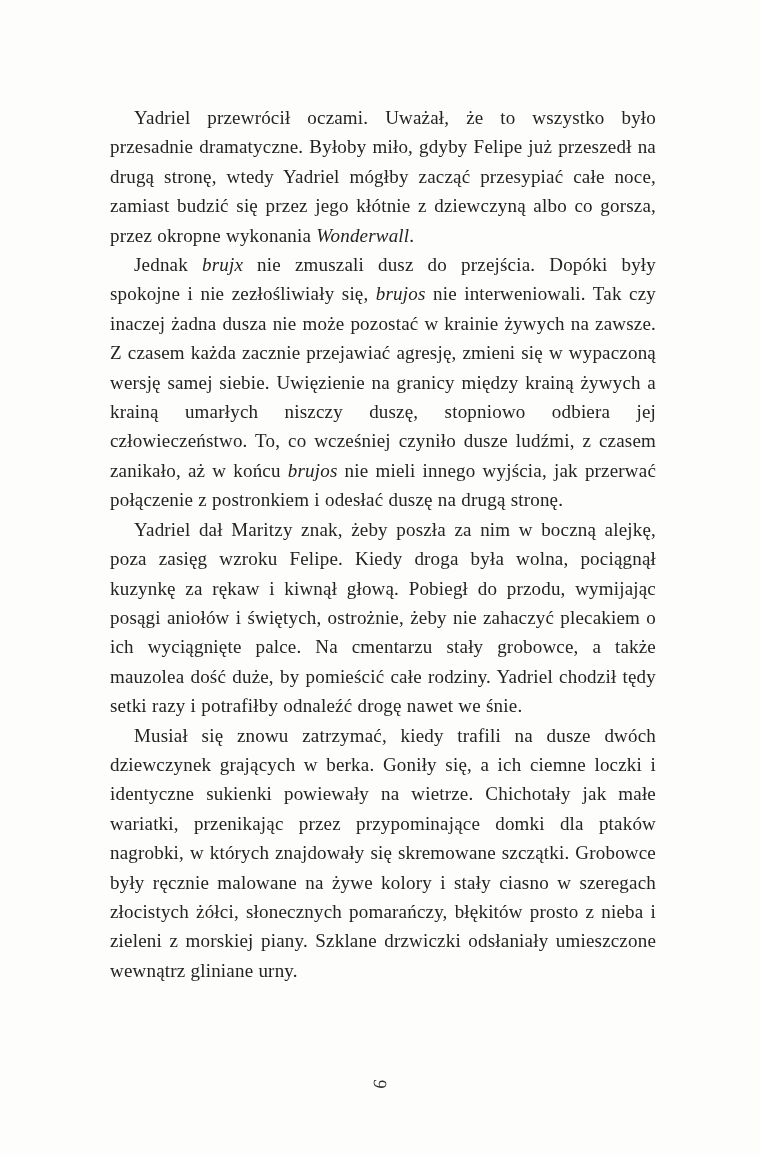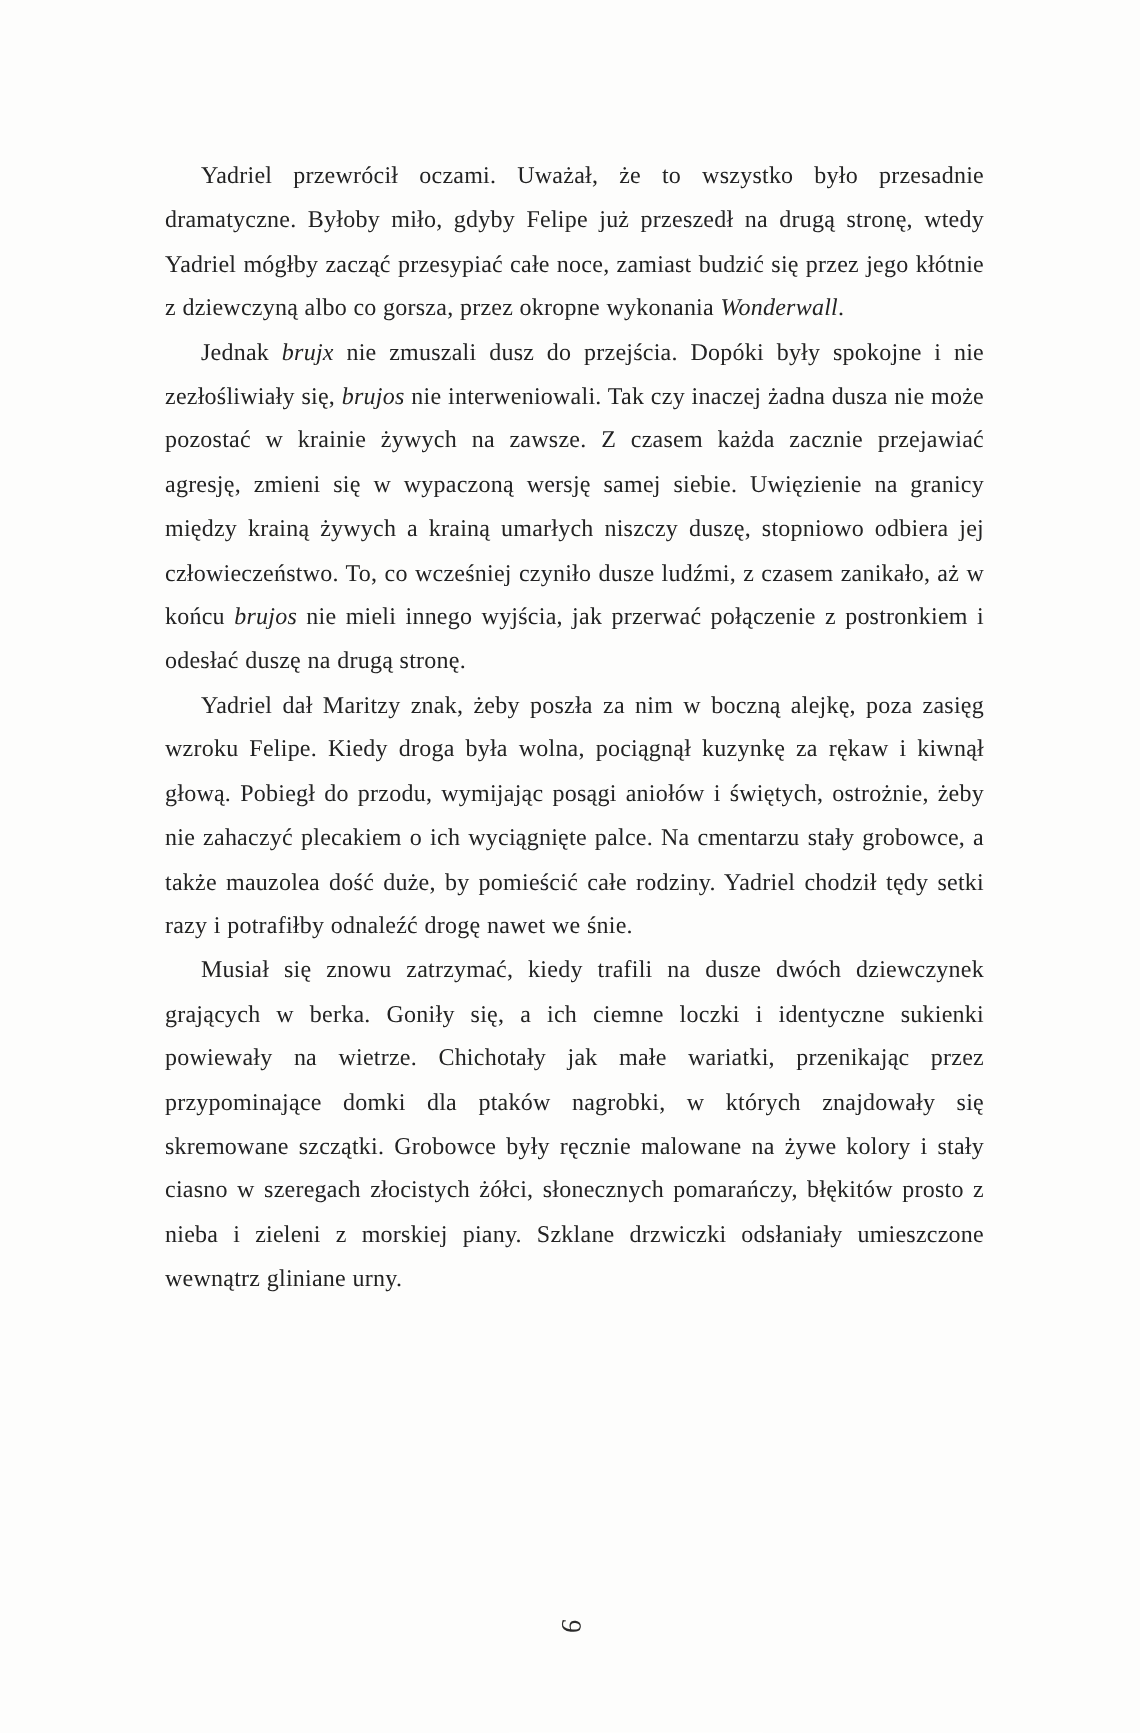--- a/index.html
+++ b/index.html
@@ -26,21 +26,21 @@
     position: absolute;
     left: 110px;
     top: 103px;
     width: 546px;
   }
 
   .para {
     margin: 0;
     text-indent: 24px;
     text-align: justify;
-    font-size: 16px;
+    font-size: 19px;
     line-height: 29.4px;
     color: #232323;
     font-family: "Liberation Serif", "DejaVu Serif", serif;
     -webkit-font-smoothing: antialiased;
     letter-spacing: 0.01em;
     word-spacing: 0.012em;
     hyphens: manual;
   }
 
   .para em {

